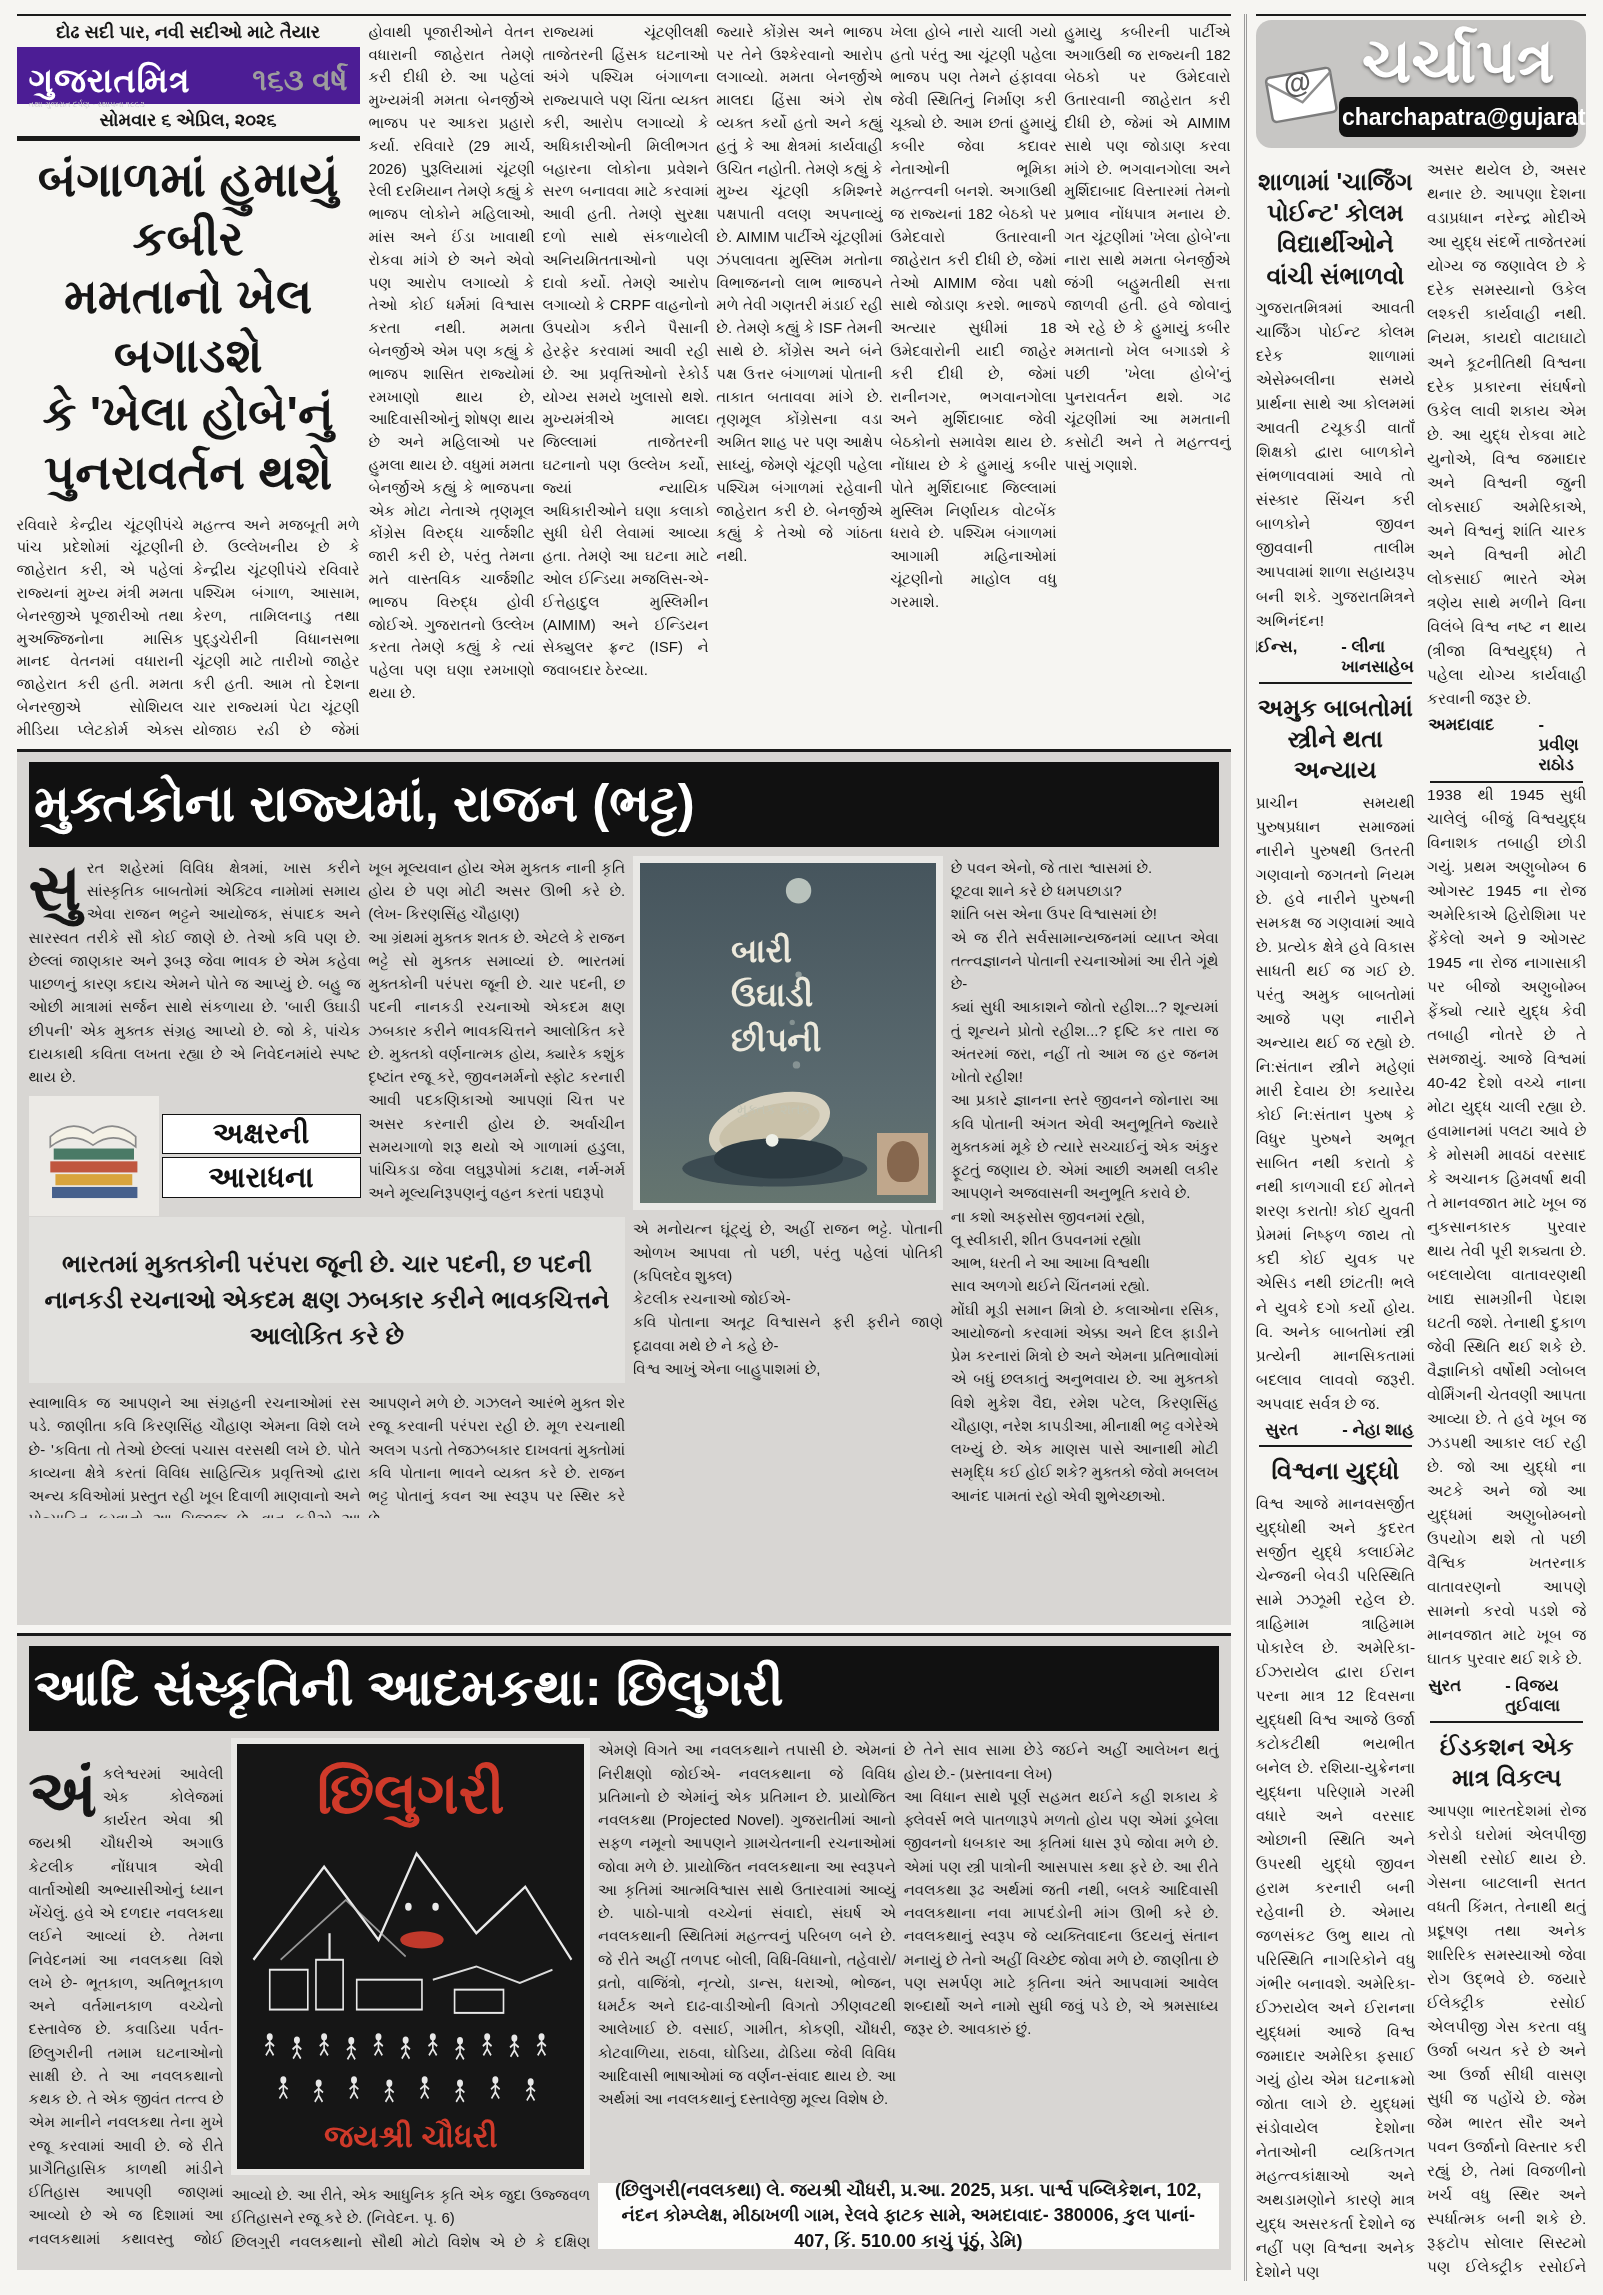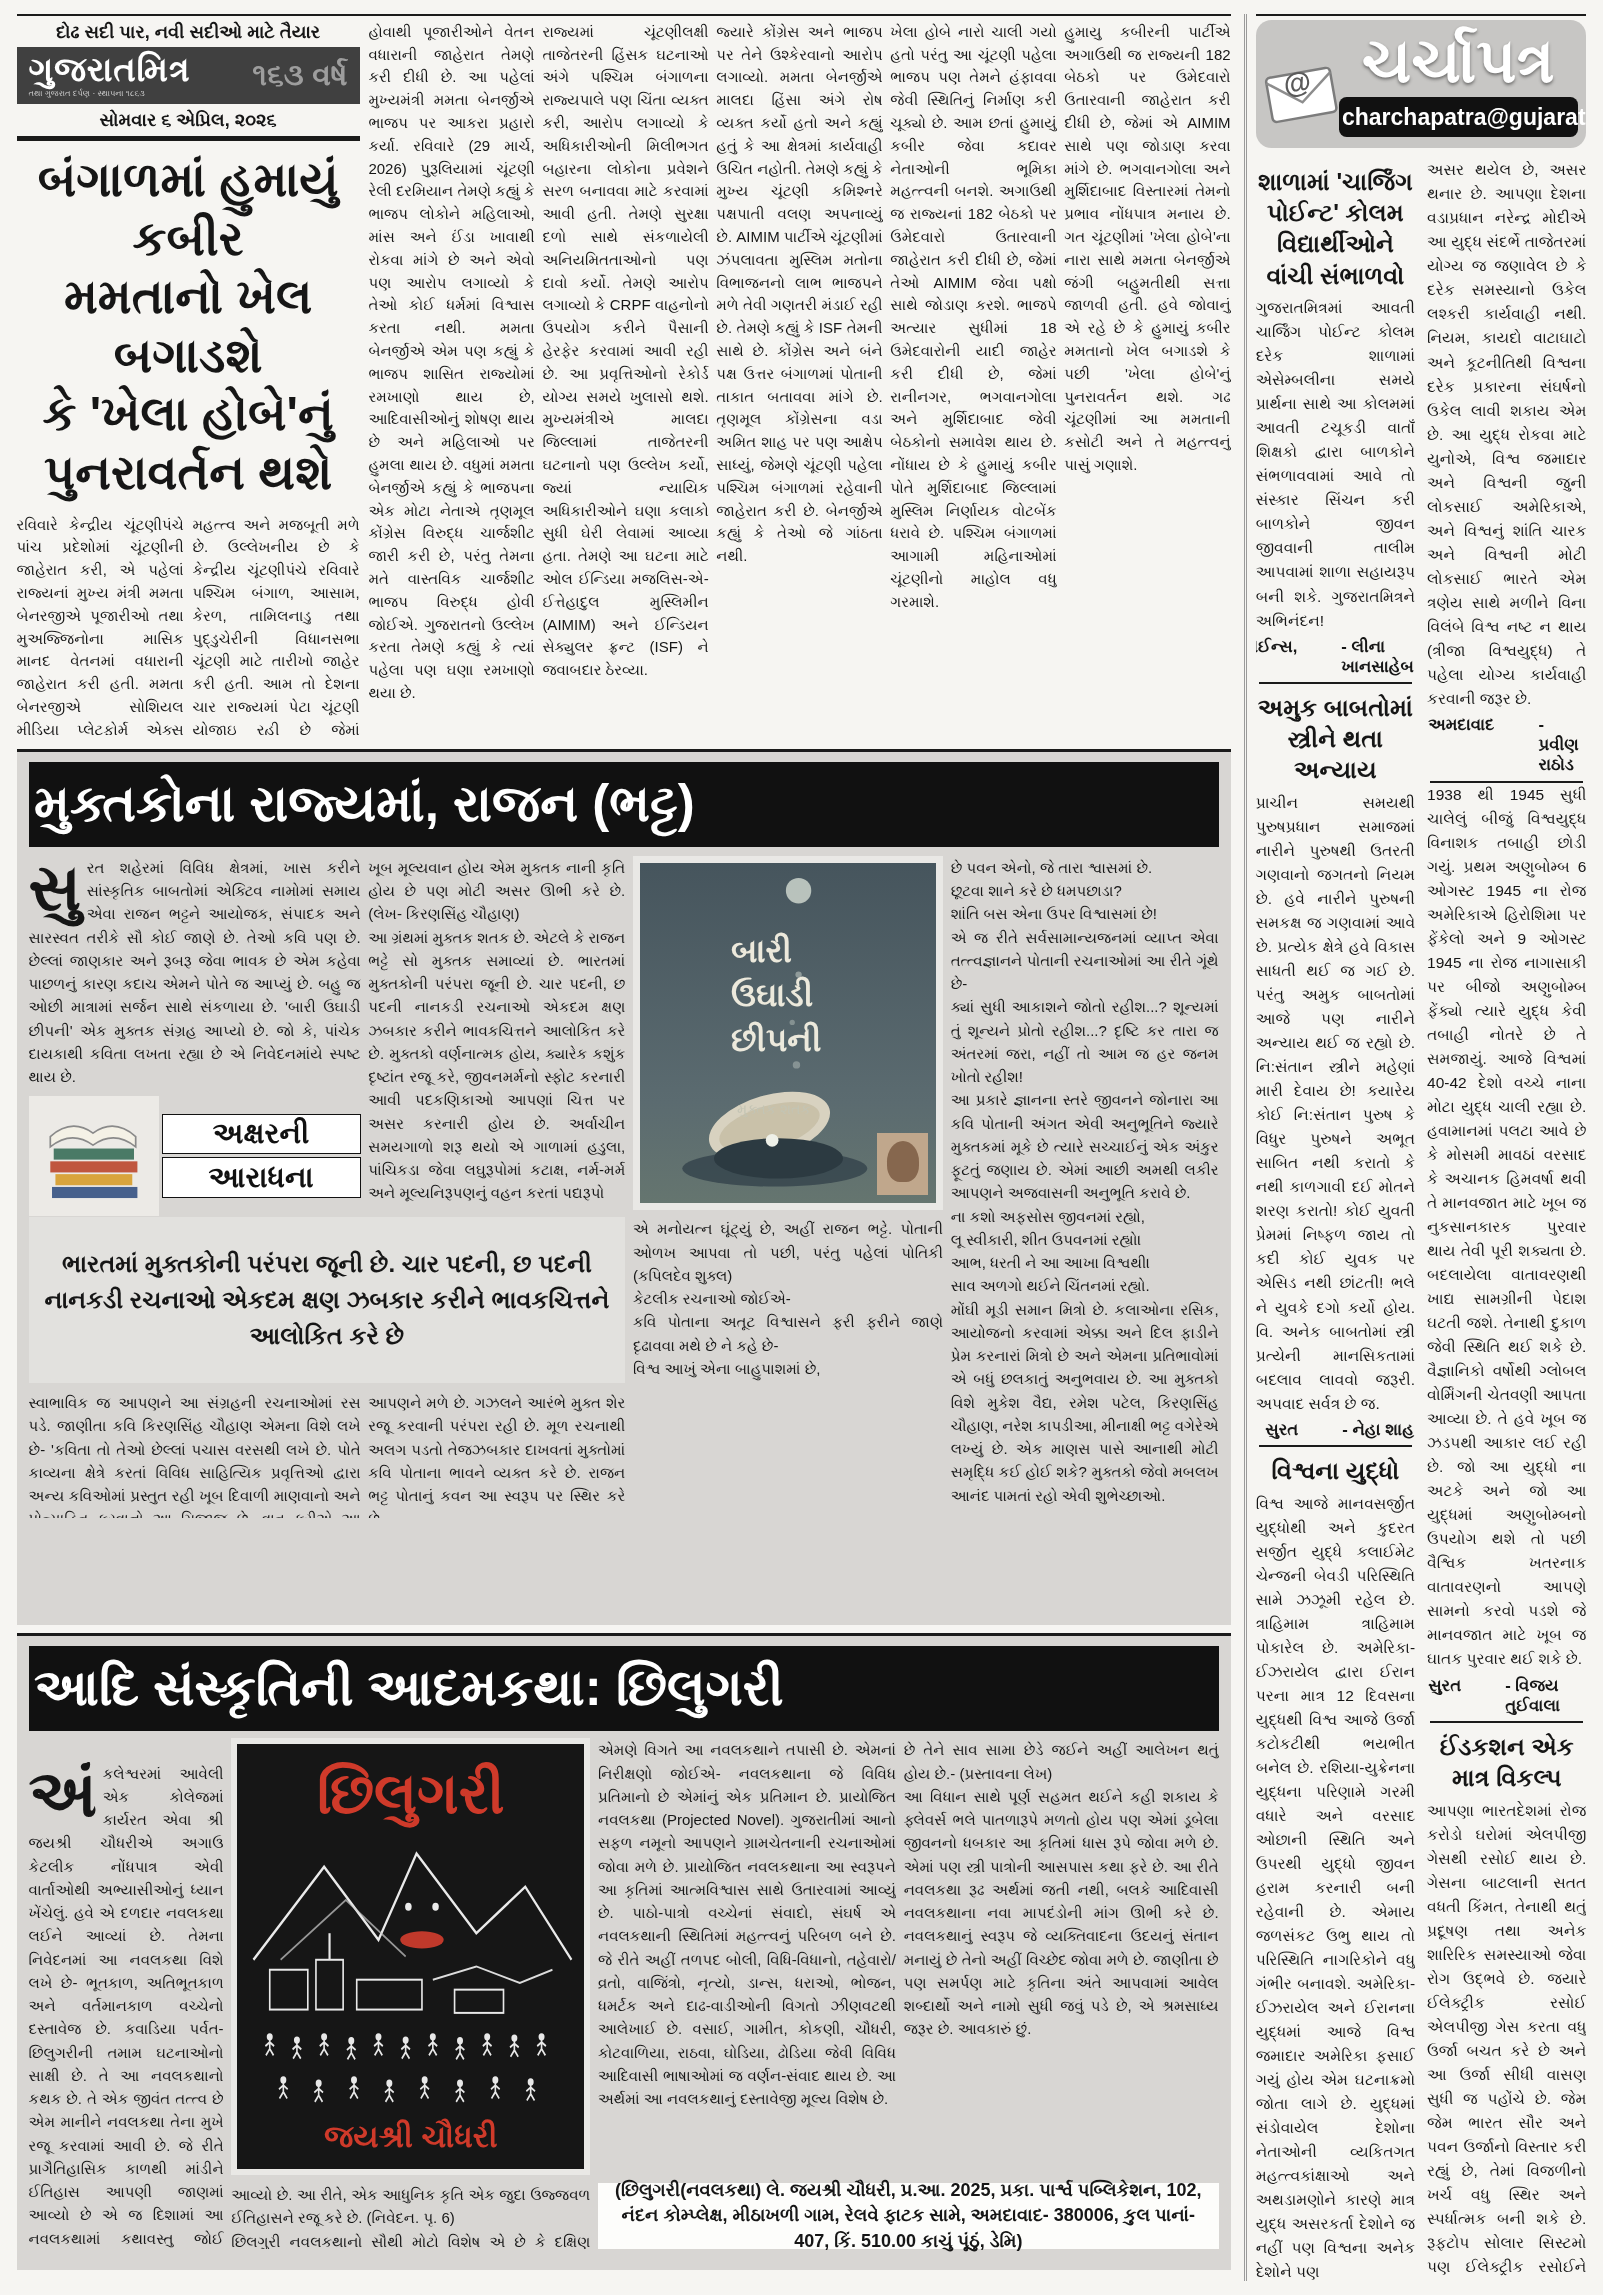--- a/index.html
+++ b/index.html
@@ -11,22 +11,22 @@
   .main-area { width:1214px; display:flex; flex-direction:column; }
 
   .rule-thin  { border-top:2.8px solid #1b1b1b; }
   .rule-thick { border-top:5px solid #1b1b1b; }
 
   .top-article { height:727px; overflow:hidden; }
   .top-flex { display:flex; gap:8.8px; height:719px; }
   .left-block { width:343px; flex:none; display:flex; flex-direction:column; }
 
   .tagline { text-align:center; font-weight:bold; font-size:18px; padding:5.5px 0 4.4px; }
-  .logo-box { background:#404040; height:57px; display:flex; align-items:center;
-              justify-content:space-between; padding:0 12px; }
+  .logo-box { background:#4c1d95; height:57px; display:flex; 
+              justify-content:space-between; padding:16px 12px; }
   .logo-title { color:#fff; font-weight:bold; font-size:34px; letter-spacing:0.6px; line-height:1; }
   .logo-sub { display:block; color:#cfcfcf; font-size:8.3px; margin-top:2.2px; }
   .years { color:#9d9d9d; font-weight:bold; font-size:30px; }
   .date-line { text-align:center; font-weight:bold; font-size:18px; padding:5.5px 0; }
 
   .headline { font-weight:bold; font-size:48px; line-height:1.22; text-align:center;
               padding:10px 0 11px; }
   .headline span { display:block; }
 
   .two-col { display:flex; gap:8.8px; flex:1; overflow:hidden; }

